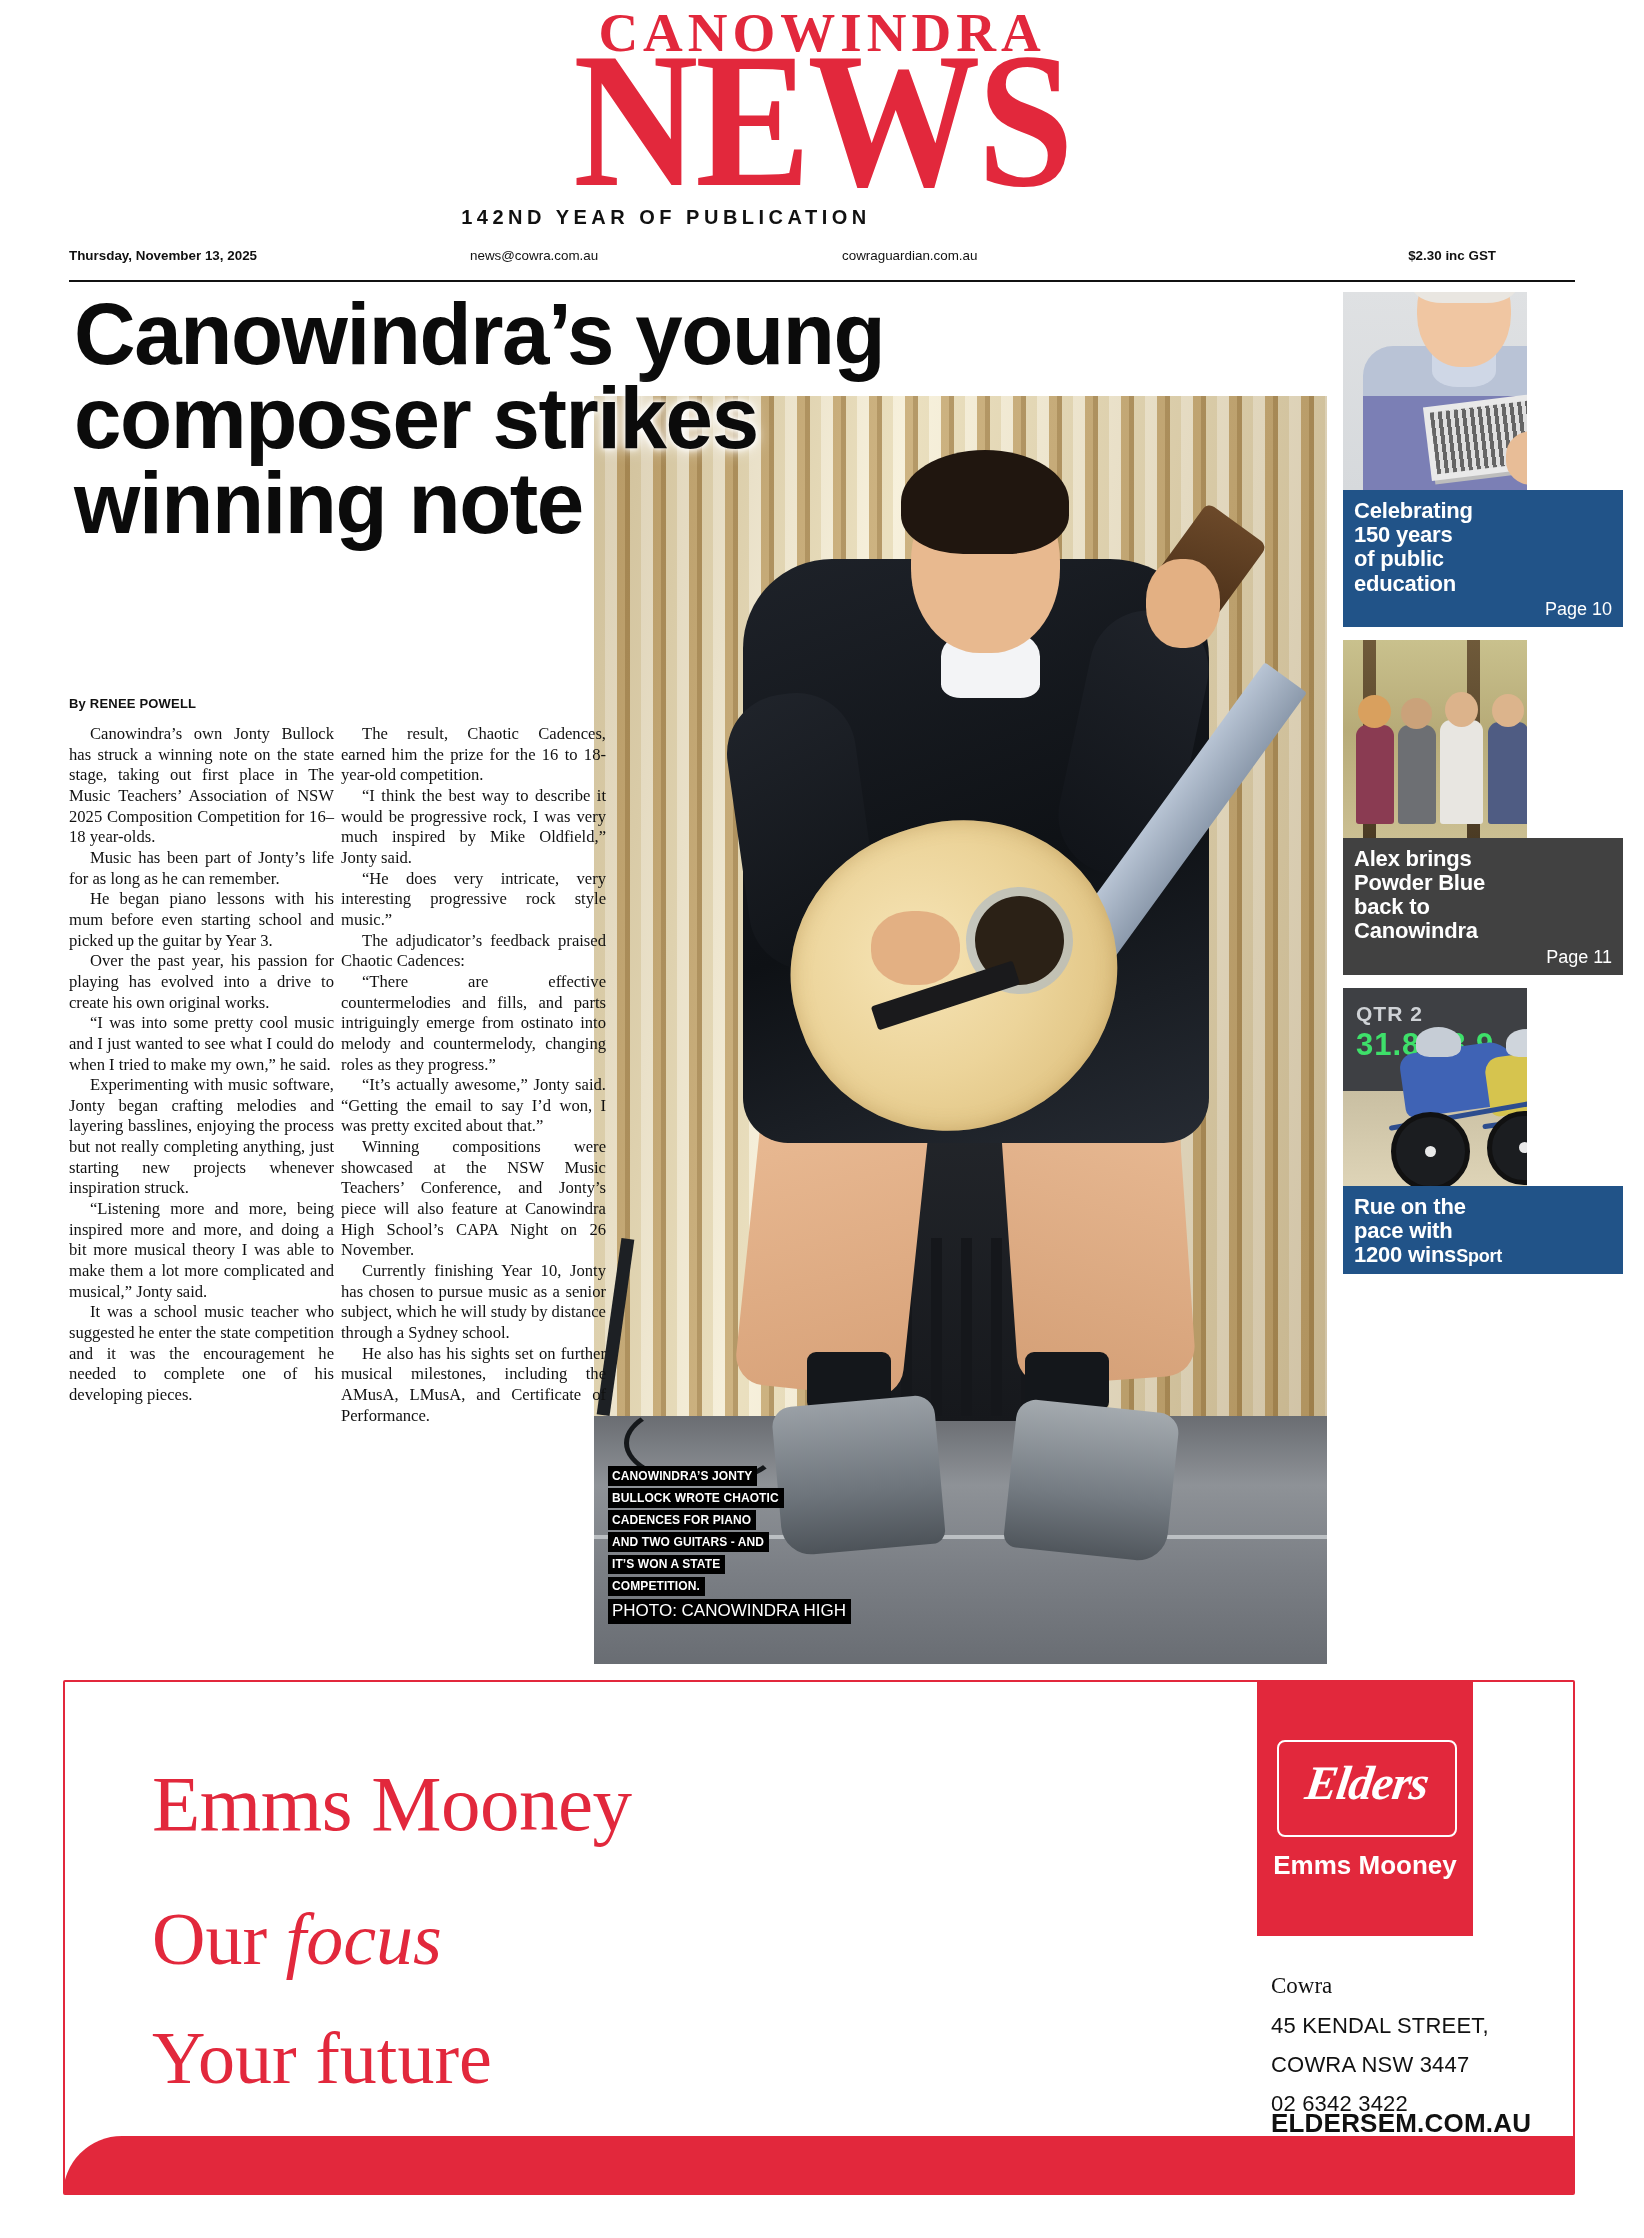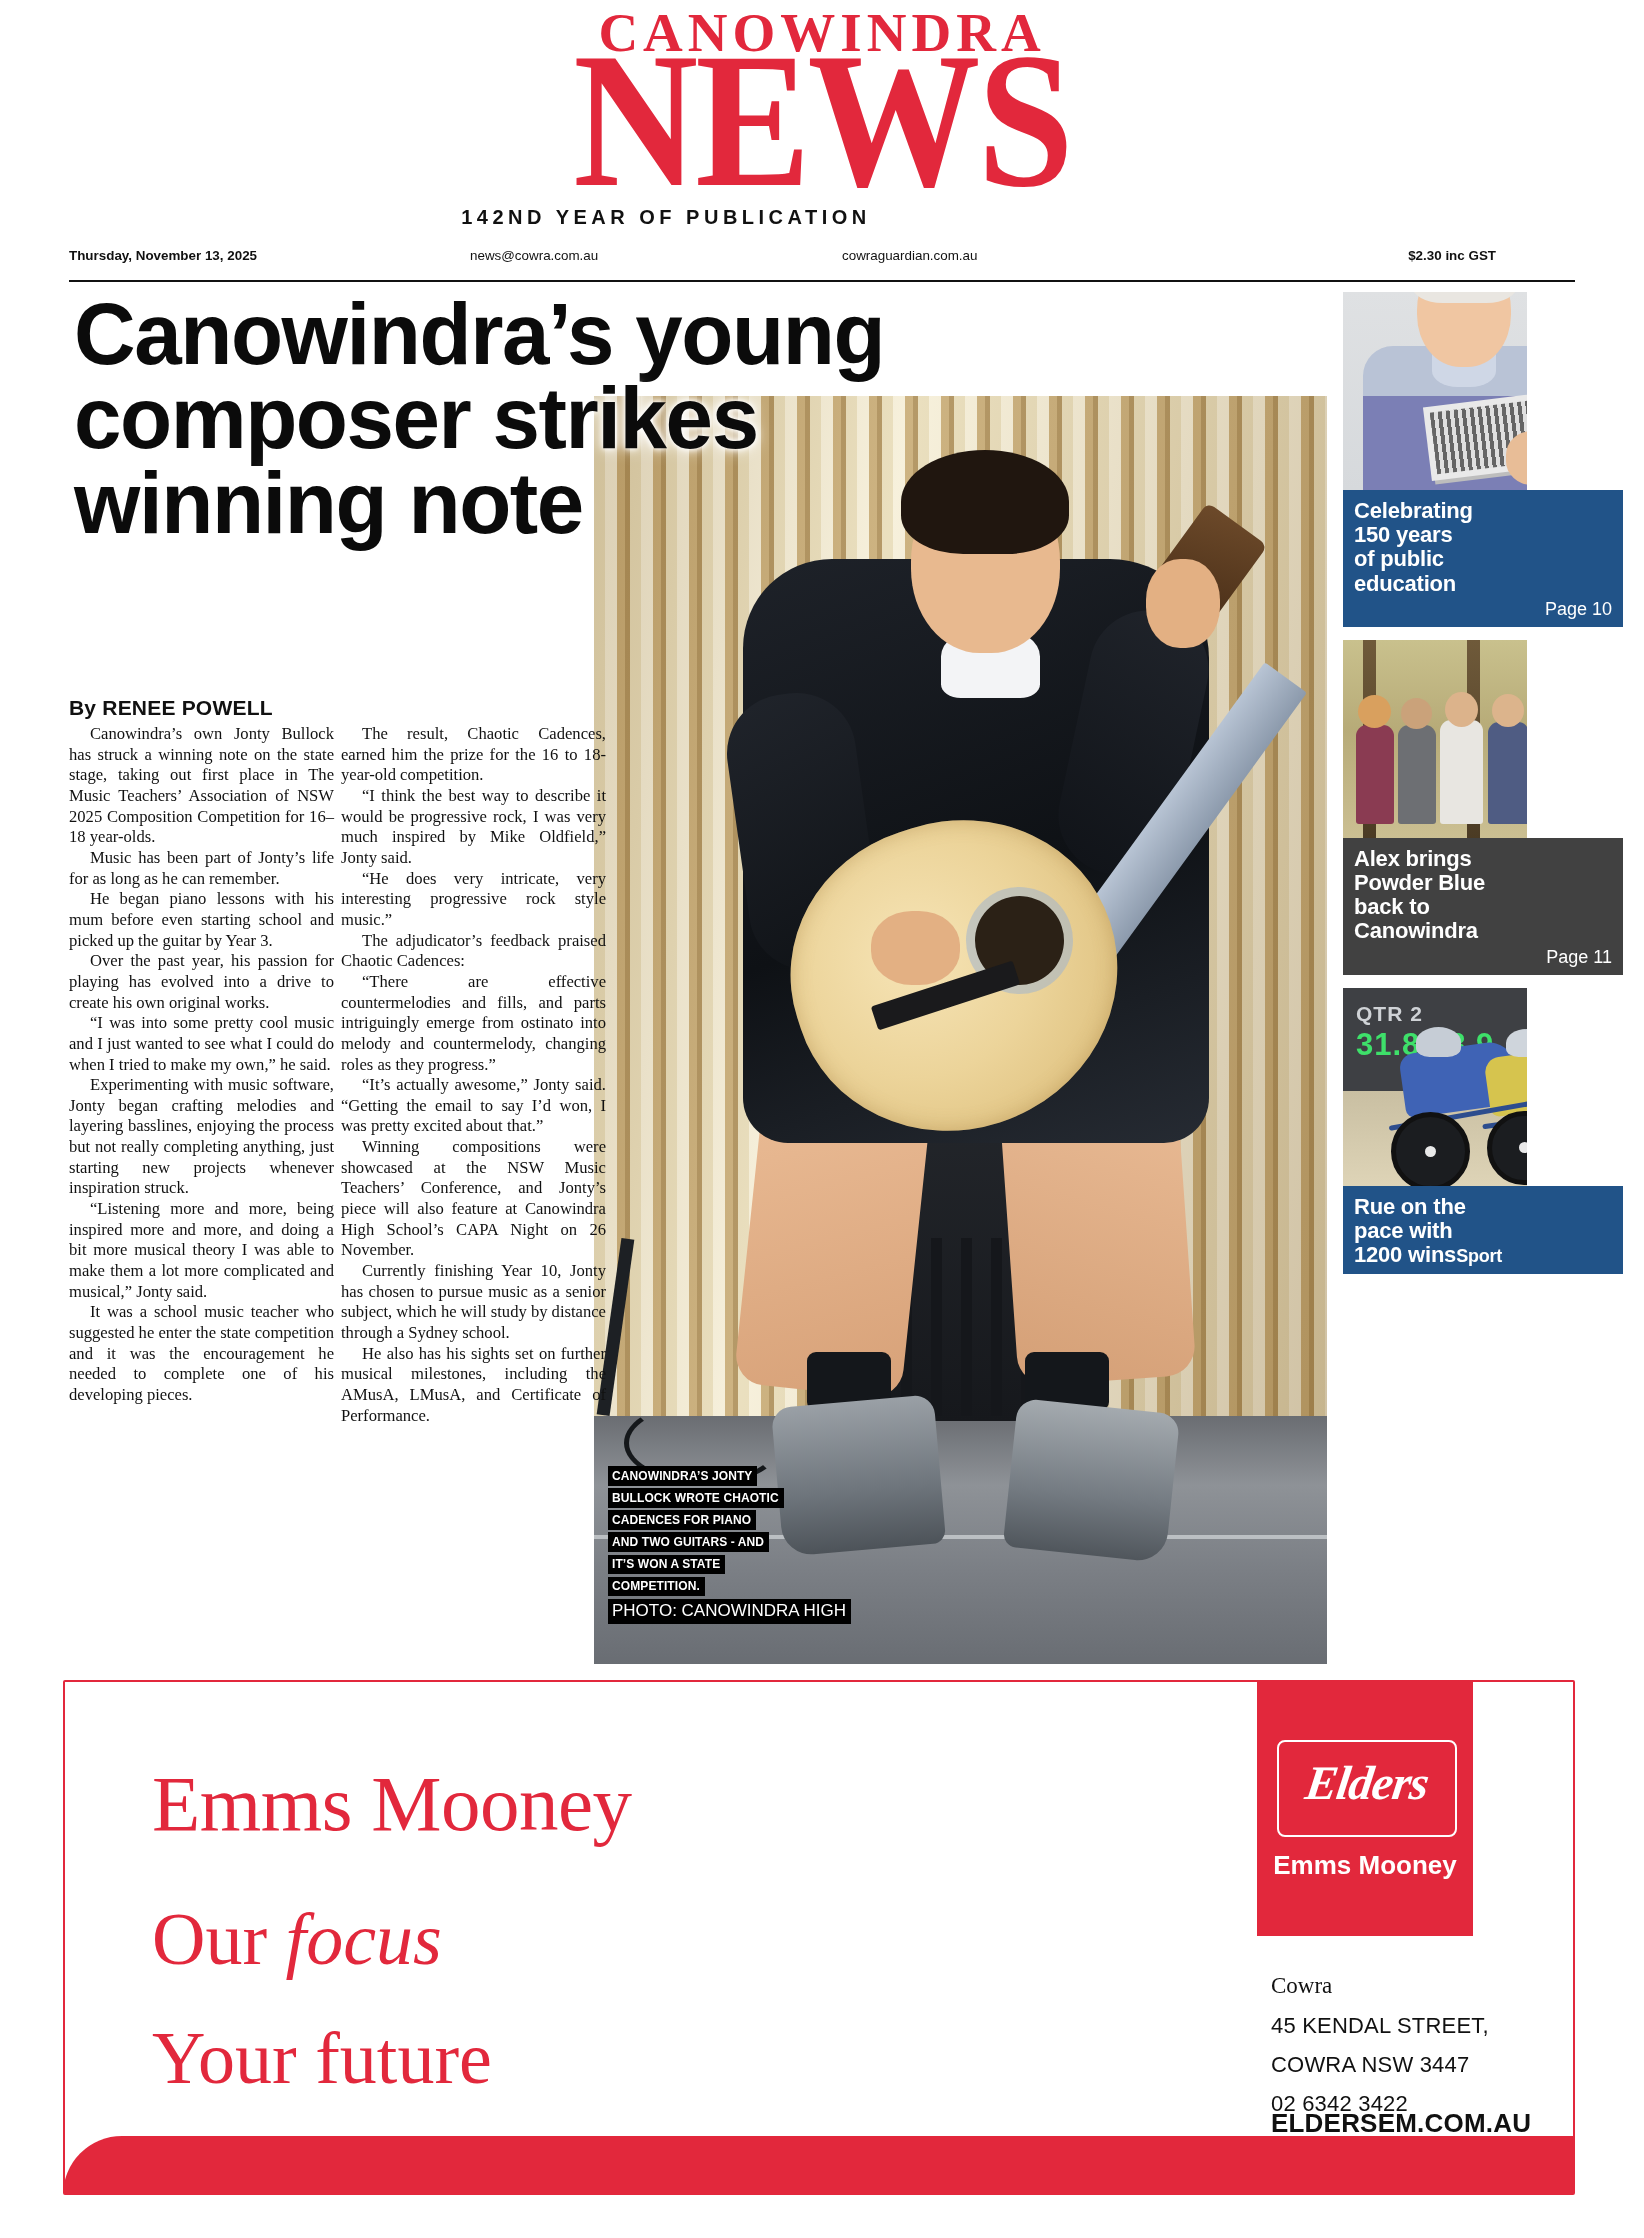--- a/index.html
+++ b/index.html
@@ -217,21 +217,21 @@
   .photo-caption .pc-credit {
     display:table; background:#000; color:#fff;
     font-weight:400; font-size:17px;
     padding:2.5px 5px 2.5px 4px; margin:0;
   }
 
   
   .byline {
     position:absolute; left:69px; top:696px;
     font-family:"Liberation Sans", sans-serif;
-    font-weight:700; font-size:21px; letter-spacing:0.2px; color:#111;
+    font-weight:700; font-size:13px; letter-spacing:0.2px; color:#111;
     z-index:9;
     text-align:right;
   }
   .col {
     position:absolute; top:724px; width:265px;
     font-family:"Liberation Serif", serif;
     font-size:16.6px;
     line-height:1.245;
     text-align:justify;
     color:#111;

